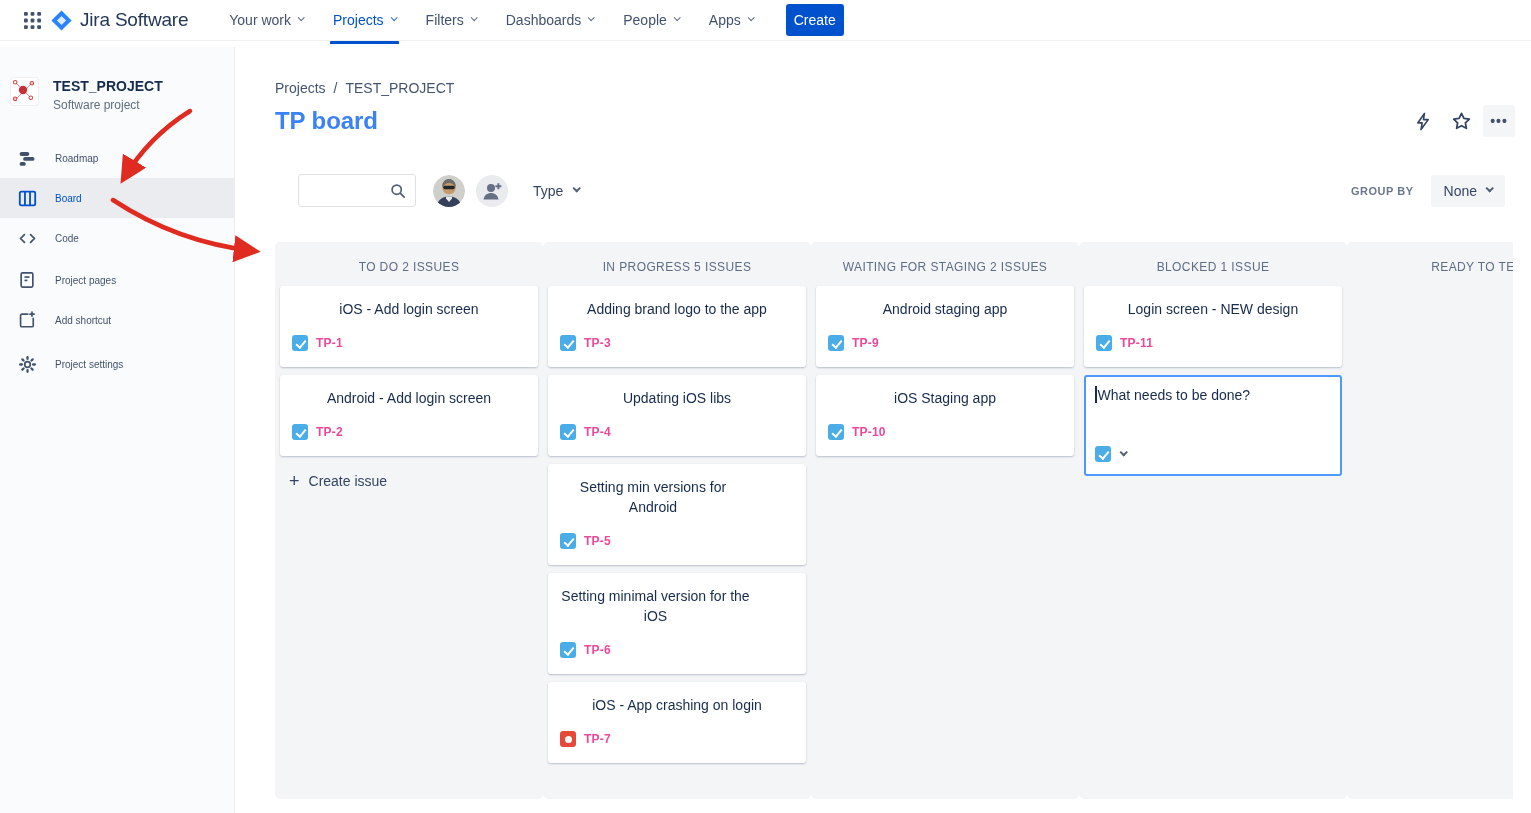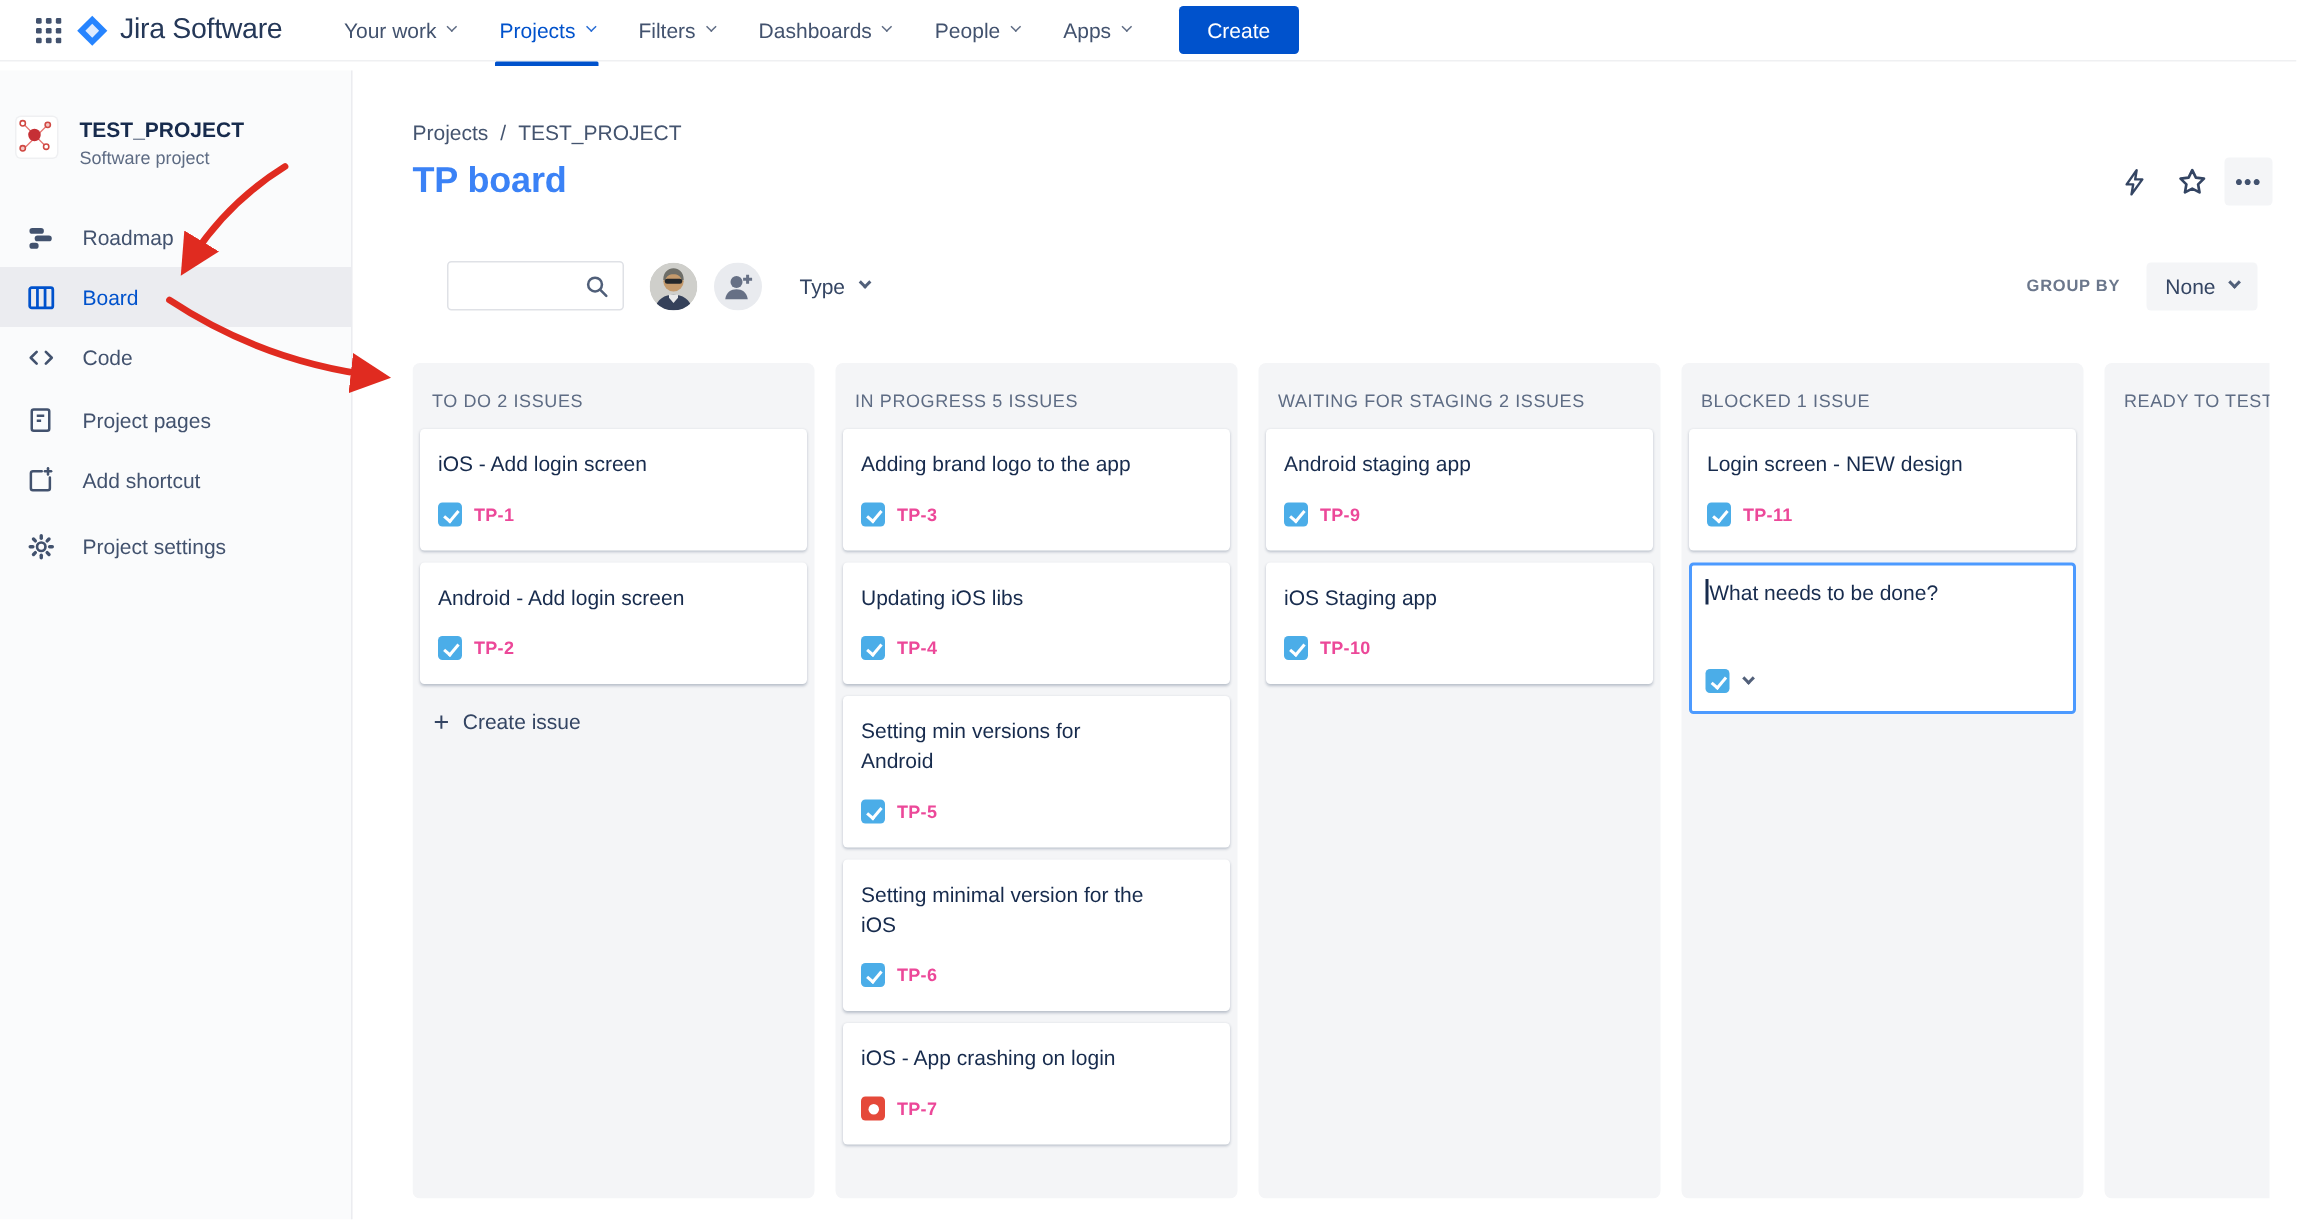--- a/index.html
+++ b/index.html
@@ -26,38 +26,38 @@
   .nav-item.active::after{
     content:""; position:absolute; left:12px; right:12px; bottom:0; height:3px; background:#0052CC; border-radius:1px 1px 0 0;
   }
   .chev{
     display:inline-block; width:6px; height:6px;
     border-right:2px solid currentColor; border-bottom:2px solid currentColor;
     transform:rotate(45deg) translateY(-1px); margin-left:7px; margin-bottom:3px; opacity:.85;
   }
   .chev.sm{ width:5px; height:5px; border-width:1.7px; }
   .create-btn{
-    margin-left:18px; height:32px; padding:0 19px; background:#0052CC; color:#fff;
+    margin-left:18px; height:32px; padding:0 8px; background:#0052CC; color:#fff;
     font-size:14px; font-weight:500; border:none; border-radius:3px; cursor:pointer;
     font-family:"Liberation Sans",sans-serif;
   }
 
   
   .sidebar{
     position:absolute; left:0; top:47px; bottom:0; width:235px;
     background:#FAFBFC; border-right:1px solid #EBECF0; z-index:2;
   }
   .proj-header{ display:flex; align-items:flex-start; gap:15px; padding:31px 10px 0 11px; }
   .proj-avatar{ width:27px; height:27px; border-radius:3px; background:#fff; box-shadow:0 0 0 1px #EFF0F2; flex:none; }
   .proj-name{ font-size:14px; font-weight:700; color:#172B4D; line-height:17px; }
   .proj-type{ font-size:12px; color:#5E6C84; margin-top:3px; }
   .side-nav{ margin-top:26px; }
   .side-item{
     height:40px; display:flex; align-items:center; gap:16px; padding:0 10px 0 15px;
-    font-size:14px; color:#42526E; cursor:pointer;
+    font-size:10px; color:#42526E; cursor:pointer;
   }
   .side-item.active{ background:#EBECF0; color:#0052CC; font-weight:500; }
   .side-item .icn{ width:24px; height:24px; display:flex; align-items:center; justify-content:center; flex:none; }
   .side-item.gap-before{ margin-top:2px; }
   .side-item.settings{ margin-top:4px; }
 
   
   .main{ position:absolute; left:236px; right:0; top:47px; bottom:0; background:#fff; overflow:hidden; }
   .breadcrumb{ margin:33px 0 0 39px; font-size:14px; color:#44546F; display:flex; gap:8px; }
   .breadcrumb .crumb{ cursor:pointer; }
@@ -85,21 +85,21 @@
   .addpeople{ width:32px; height:32px; border-radius:50%; margin-left:11px; cursor:pointer; flex:none; }
   .type-filter{ margin-left:25px; font-size:14px; font-weight:500; color:#344563; display:flex; align-items:center; cursor:pointer; }
   .toolbar-right{ margin-left:auto; display:flex; align-items:center; }
   .groupby-label{ font-size:11px; font-weight:600; color:#6B778C; letter-spacing:.5px; }
   .groupby-btn{
     margin-left:17px; height:32px; padding:0 13px; background:#F4F5F7; border-radius:3px;
     display:flex; align-items:center; font-size:14px; font-weight:500; color:#344563; cursor:pointer;
   }
 
   
-  .board{ margin:35px 0 0 39px; width:1238px; height:557px; display:flex; gap:14px; overflow:hidden; }
+  .board{ margin:35px 0 0 39px; width:1238px; height:557px; display:flex; overflow:hidden;text-align:center; }
   .col{ width:268px; flex:none; background:#F4F5F7; border-radius:5px; display:flex; flex-direction:column; }
   .col-head{
     padding:18px 13px 12px; font-size:12px; font-weight:500; color:#5E6C84;
     letter-spacing:.4px; white-space:nowrap; overflow:hidden; text-transform:uppercase;
   }
   .cards{ padding:0 5px; display:flex; flex-direction:column; gap:8px; }
   .card{
     background:#fff; border-radius:3px; padding:13px 12px 16px;
     box-shadow:0 1px 2px rgba(9,30,66,.25); cursor:pointer;
   }

